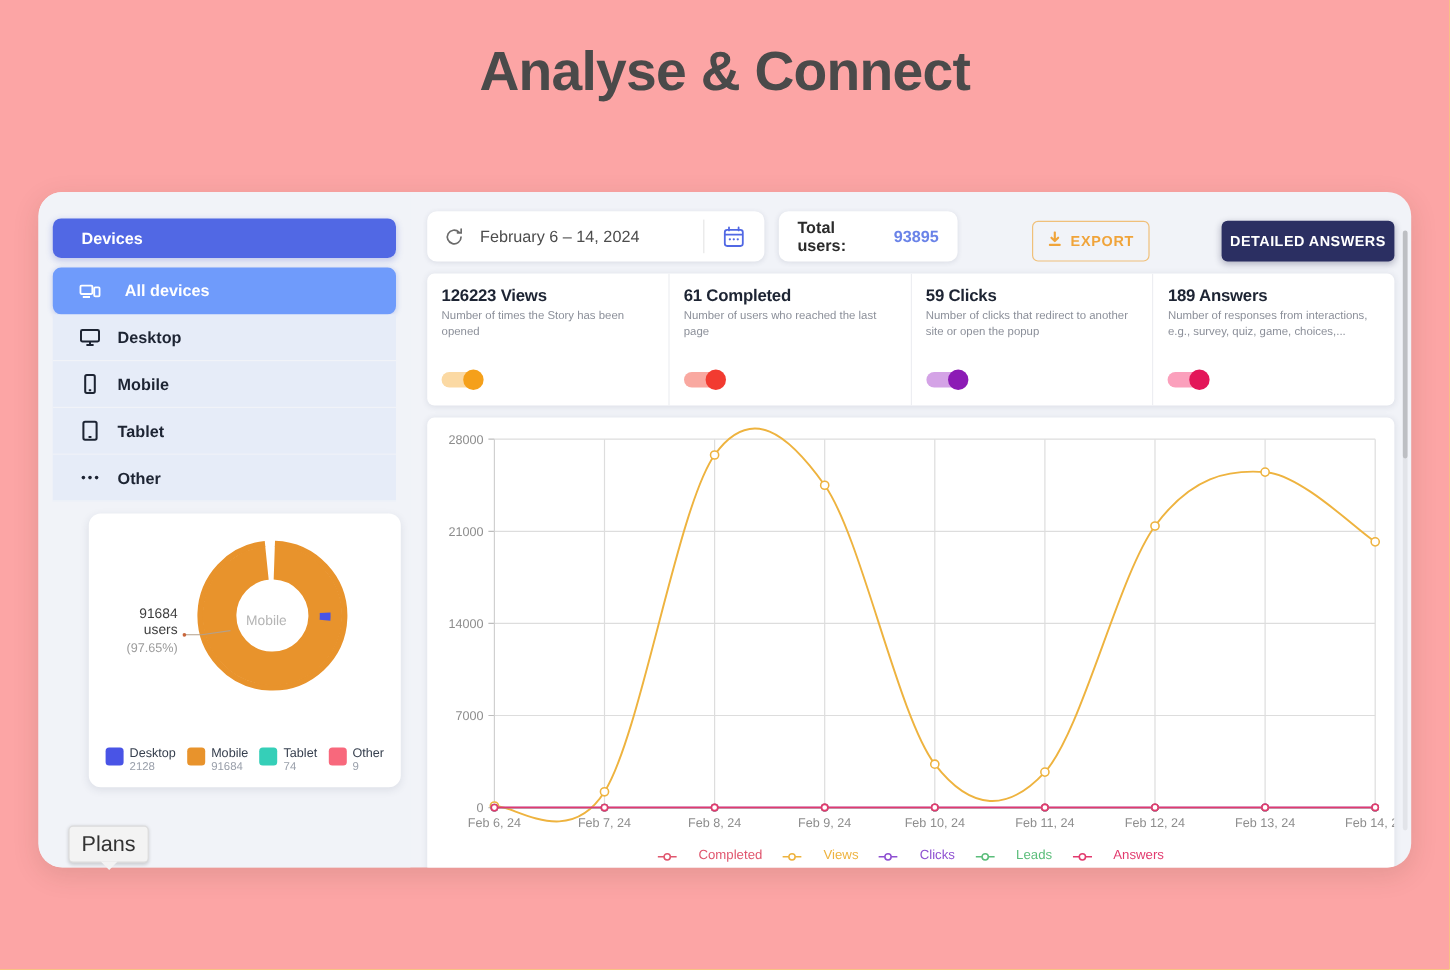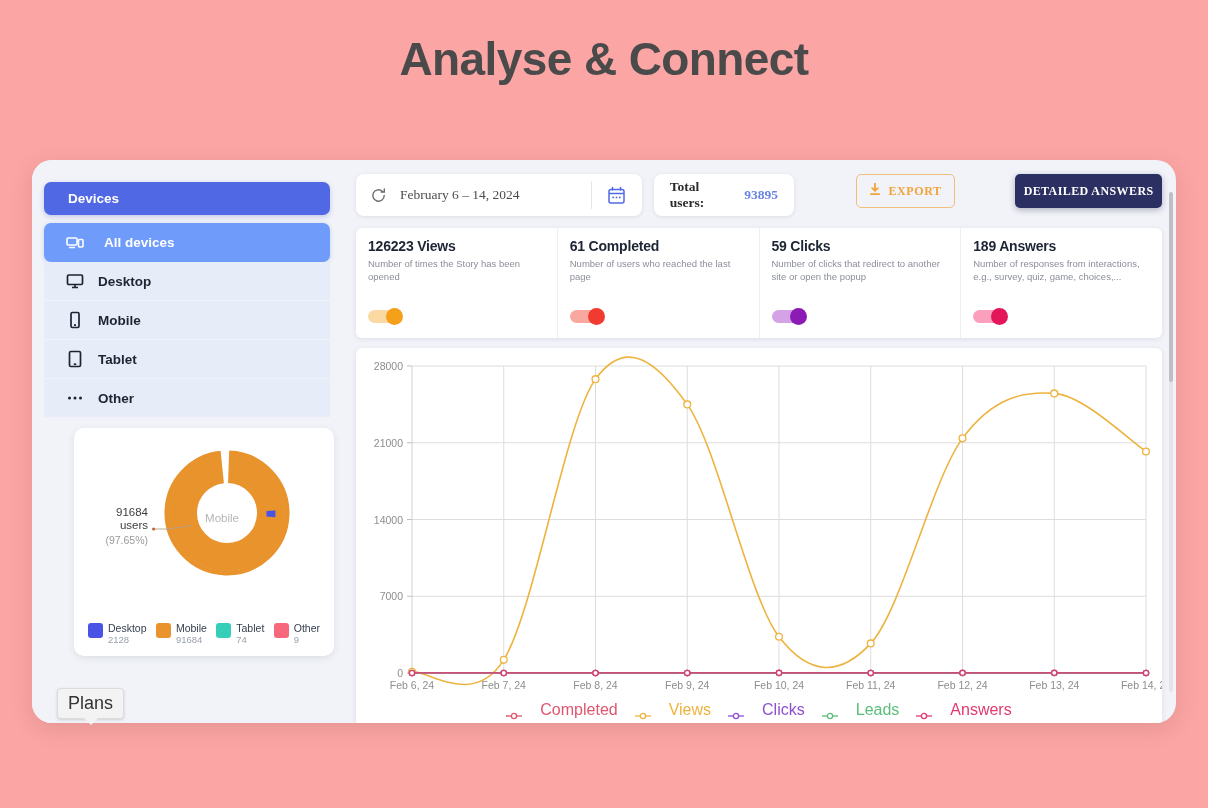--- a/index.html
+++ b/index.html
@@ -162,23 +162,22 @@
     position: absolute;
     left: 310px; top: 0;
     width: 834px; height: 563px;
     padding: 14px 14px 0 14px;
   }
 
   
   #toolbar {
     position: relative;
     height: 44px;
-    display: flex; align-items: flex-start;
+    display: flex; align-items: flex-end;
     gap: 0;
-    font-family: Liberation Serif, serif;
   }
   #daterange-box {
     width: 288px; height: 42px;
     background: #fff;
     border-radius: 8px;
     display: flex; align-items: center;
     box-shadow: 0 1px 4px rgba(40,50,80,.10);
     overflow: hidden;
   }
   #refresh-btn { width: 44px; display:flex; align-items:center; justify-content:center; cursor:pointer; }
@@ -261,21 +260,21 @@
     box-shadow: 0 1px 5px rgba(40,50,80,.10);
     position: relative;
     overflow: hidden;
   }
   #chart-svg { position:absolute; left:0; top:0; }
   #chart-legend {
     position: absolute;
     left: 0; bottom: 9px; width: 100%;
     display: flex; justify-content: center; gap: 17px;
   }
-  .cl-item { display:flex; align-items:center; gap:18px; font-size: 16px; cursor:pointer;text-align:right; }
+  .cl-item { display:flex; align-items:center; gap:18px; font-size: 11px; cursor:pointer;text-align:right; }
   .cl-marker { width: 16px; height: 8px; position: relative; }
 </style>
 </head>
 <body>
 
 <div id="page">
 
   <h1 id="hero-title">Analyse &amp; Connect</h1>
 
   <div id="app-window">

